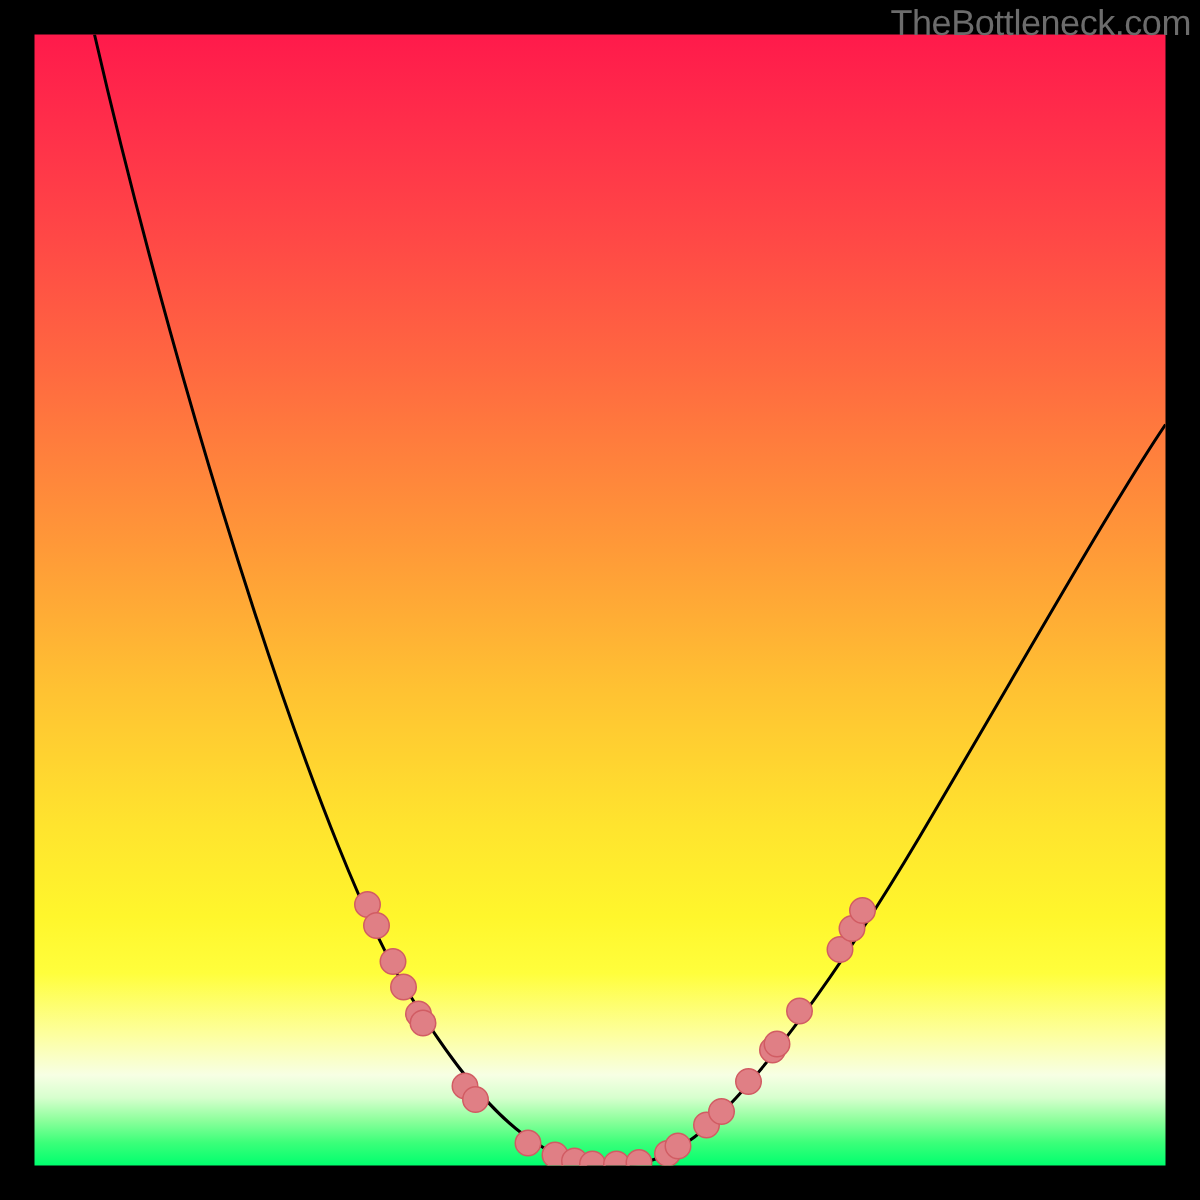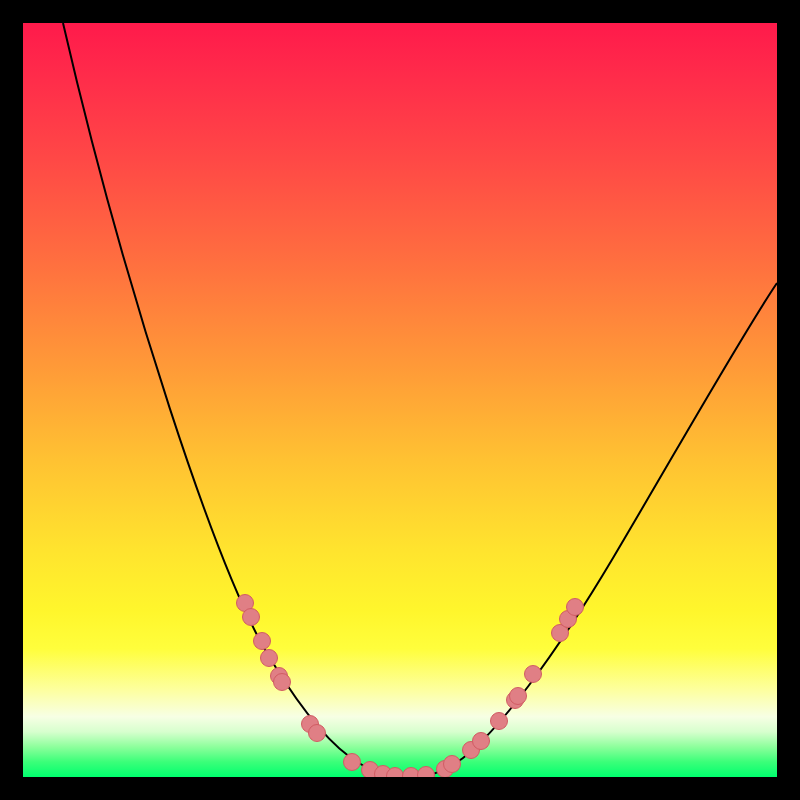--- a/index.html
+++ b/index.html
@@ -97,13 +97,14 @@
           <circle cx="476" cy="698" r="8.5" fill="#e07f85" stroke="#d15c63" stroke-width="1"></circle>
           <circle cx="492" cy="677" r="8.5" fill="#e07f85" stroke="#d15c63" stroke-width="1"></circle>
           <circle cx="495" cy="673" r="8.5" fill="#e07f85" stroke="#d15c63" stroke-width="1"></circle>
           <circle cx="510" cy="651" r="8.5" fill="#e07f85" stroke="#d15c63" stroke-width="1"></circle>
           <circle cx="537" cy="610" r="8.5" fill="#e07f85" stroke="#d15c63" stroke-width="1"></circle>
           <circle cx="545" cy="596" r="8.5" fill="#e07f85" stroke="#d15c63" stroke-width="1"></circle>
           <circle cx="552" cy="584" r="8.5" fill="#e07f85" stroke="#d15c63" stroke-width="1"></circle>
         </g>
     </svg>
   </div>
+  <div class="watermark">TheBottleneck.com</div>
 </div>
 
 </body></html>

